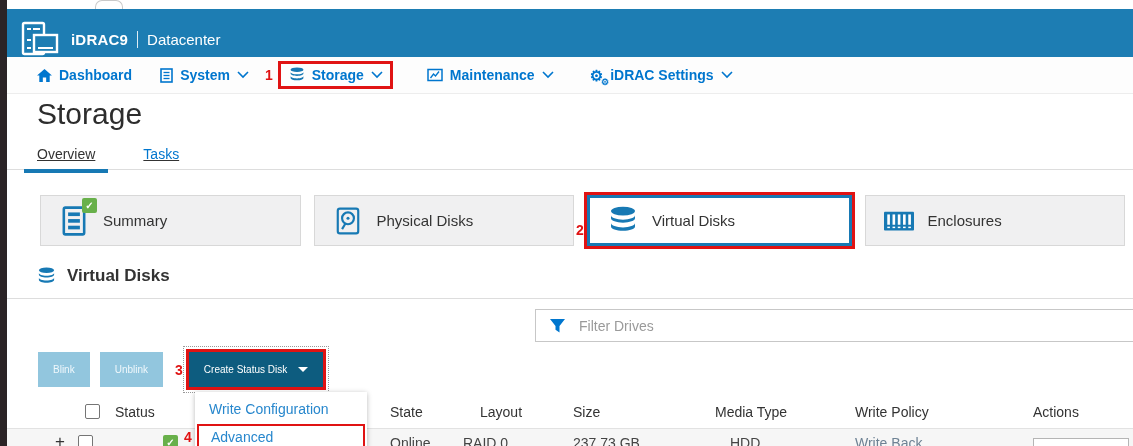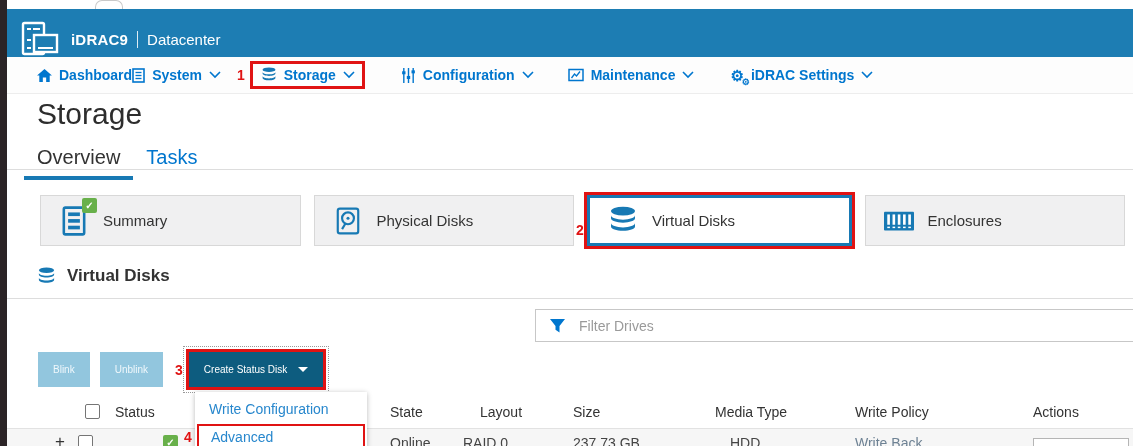--- a/index.html
+++ b/index.html
@@ -20,33 +20,33 @@
   .brand { font-size:15px; font-weight:700; letter-spacing:.2px; }
   .brand-divider { width:1px; height:17px; background:rgba(255,255,255,.85); margin:0 9px; }
   .product { font-size:15px; font-weight:400; }
 
   
   .nav-bar { position:absolute; left:7px; top:57px; right:0; height:37px; background:#fdfdfd;
     display:flex; align-items:center; border-bottom:1px solid #ededed; }
   .nav-item { display:flex; align-items:center; gap:7px; color:#0076ce; font-size:14px; font-weight:700; cursor:pointer; white-space:nowrap; }
   .nav-item svg { flex:none; }
   .n-dash { margin-left:30px; }
-  .n-sys { }
+  .n-sys { margin-left:28px; }
   .n-conf { margin-left:36px; }
   .n-maint { margin-left:34px; }
   .n-idrac { margin-left:36px; }
   .step-marker { color:#e01313; font-weight:700; font-size:14px; }
   .step1 { margin-left:16px; }
   .storage-annobox { border:3px solid #e01313; padding:3px 7px 3px 8px; margin-left:5px; display:flex; align-items:center; }
   .gears-wrap { position:relative; font-size:15px; line-height:1; color:#0076ce; }
   .gears-wrap .gear-small { position:absolute; right:-6px; bottom:-4px; font-size:9px; }
 
   
   .page-title { position:absolute; left:37px; top:97px; font-size:30px; font-weight:300; color:#2d2d2d; }
-  .tabs { position:absolute; left:37px; top:146px; display:flex; font-size:20px; z-index:2; }
+  .tabs { position:absolute; left:37px; top:146px; display:flex; gap:22px; font-size:14px; z-index:2;text-decoration:underline; }
   .tab { padding:0 13px 7px; cursor:pointer; }
   .tab.active { color:#333; border-bottom:4px solid #1779b4; margin-left:-13px; }
   .tab.inactive { color:#0076ce; }
   .tabs-rule { position:absolute; left:7px; right:0; top:169px; border-top:1px solid #ddd; }
 
   
   .cards-row { position:absolute; left:40px; top:195px; width:1085px; display:flex; gap:13px; }
   .card { flex:1; height:51px; background:#f0f0f1; border:1px solid #d8d8d8; display:flex; align-items:center;
     padding-left:18px; gap:14px; font-size:15px; color:#333; cursor:pointer; position:relative; }
   .card.selected { background:#fff; border:3px solid #1779b4; outline:3px solid #e01313; }
@@ -157,38 +157,20 @@
         <path d="M2 6.2 c0 1.6 3.6 2.9 8 2.9 s8 -1.3 8 -2.9 v2 c0 1.6 -3.6 2.9 -8 2.9 s-8 -1.3 -8 -2.9 z"></path>
         <path d="M2 11.4 c0 1.6 3.6 2.9 8 2.9 s8 -1.3 8 -2.9 v2.2 c0 1.6 -3.6 2.9 -8 2.9 s-8 -1.3 -8 -2.9 z"></path>
       </svg>
       <span>Storage</span>
       <svg width="12" height="8" viewBox="0 0 12 8">
         <path d="M1 1 L6 6 L11 1" stroke="#0076ce" stroke-width="1.6" fill="none"></path>
       </svg>
     </div>
   </div>
 
-  <div class="nav-item n-conf">
-    <svg width="15" height="15" viewBox="0 0 16 16">
-      <g stroke="#0076ce" stroke-width="1.5">
-          <line x1="3" y1="0" x2="3" y2="16"></line>
-          <line x1="8" y1="0" x2="8" y2="16"></line>
-          <line x1="13" y1="0" x2="13" y2="16"></line>
-        </g>
-      <g fill="#0076ce">
-          <rect x="1.2" y="3.5" width="3.6" height="3.2"></rect>
-          <rect x="6.2" y="8.5" width="3.6" height="3.2"></rect>
-          <rect x="11.2" y="2.5" width="3.6" height="3.2"></rect>
-        </g>
-    </svg>
-    <span>Configuration</span>
-    <svg width="12" height="8" viewBox="0 0 12 8">
-      <path d="M1 1 L6 6 L11 1" stroke="#0076ce" stroke-width="1.6" fill="none"></path>
-    </svg>
-  </div>
 
   <div class="nav-item n-maint">
     <svg width="16" height="14" viewBox="0 0 16 14" class="blue-stroke">
       <rect x="1" y="1.5" width="14" height="11" stroke-width="1.5"></rect>
       <path d="M3.5 10 l3-4 2 2 3.5-4.5" stroke-width="1.3"></path>
     </svg>
     <span>Maintenance</span>
     <svg width="12" height="8" viewBox="0 0 12 8">
       <path d="M1 1 L6 6 L11 1" stroke="#0076ce" stroke-width="1.6" fill="none"></path>
     </svg>

